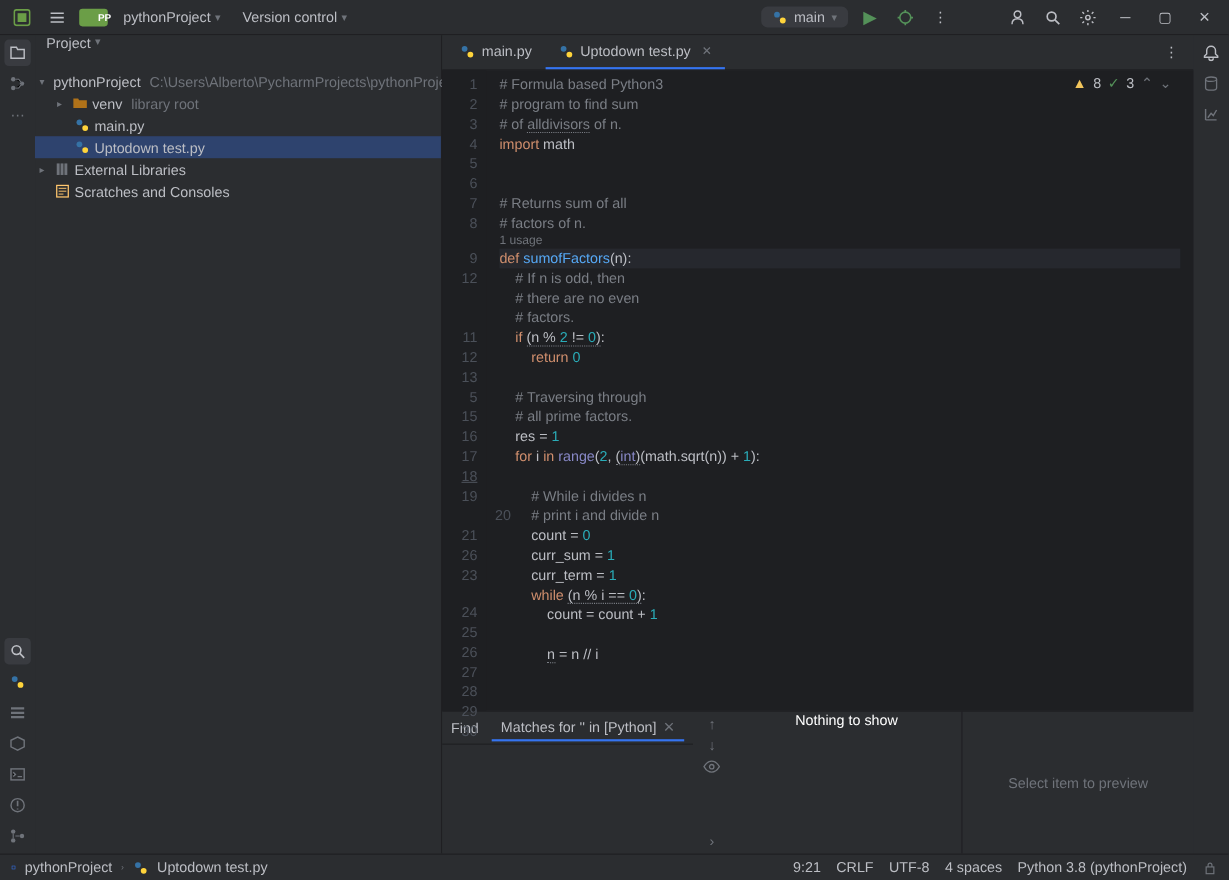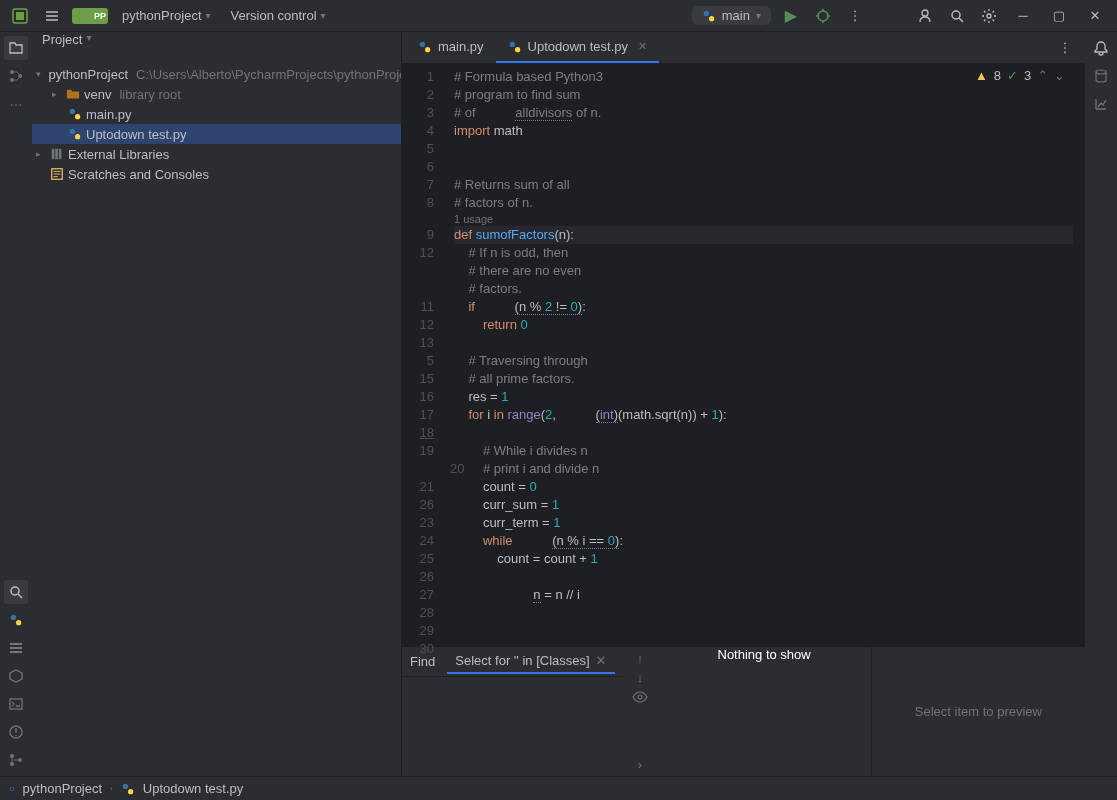--- a/index.html
+++ b/index.html
@@ -1,20 +1,20 @@
 <!DOCTYPE html>
 <html><head>
 <meta charset="utf-8">
 <style>
 * { margin: 0; padding: 0; box-sizing: border-box; font-family: 'Segoe UI', Arial, sans-serif; font-size: 13px; }
 body { background: #2b2d30; color: #bcbec4; width: 1117px; height: 800px; overflow: hidden; display: flex; flex-direction: column; }
 
 .topbar { height: 32px; background: #2b2d30; display: flex; align-items: center; padding: 0 8px; gap: 8px; border-bottom: 1px solid #1e1f22; }
 .toolbar-btn { width: 24px; height: 24px; display: flex; align-items: center; justify-content: center; border-radius: 4px; cursor: pointer; color: #bcbec4; }
-.project-badge { width: 36px; height: 16px; background: #6b9e47; border-radius: 3px; display: flex; align-items: center; justify-content: center; font-size: 9px; color: #fff; font-weight: bold; padding-left: 20px; }
+.project-badge { width: 26px; height: 16px; background: #6b9e47; border-radius: 3px; display: flex; align-items: center; justify-content: center; font-size: 9px; color: #fff; font-weight: bold; padding-left: 20px; }
 .top-label { color: #bcbec4; display: flex; align-items: center; gap: 4px; cursor: pointer; padding: 2px 6px; border-radius: 4px; }
 .chevron { font-size: 10px; color: #6f737a; }
 .spacer { flex: 1; }
 .run-config { display: flex; align-items: center; gap: 6px; background: #393b40; padding: 2px 10px; border-radius: 6px; }
 .py-icon { width: 14px; height: 14px; }
 .play-icon { color: #549159; font-size: 16px; }
 .win-btn { width: 28px; height: 24px; display: flex; align-items: center; justify-content: center; cursor: pointer; }
 
 .main-area { flex: 1; display: flex; min-height: 0; }
 .left-rail { width: 32px; background: #2b2d30; display: flex; flex-direction: column; align-items: center; padding: 4px 0; gap: 4px; }
@@ -47,21 +47,21 @@
 .gutter { width: 40px; background: #1e1f22; color: #4b5059; text-align: right; padding: 4px 8px 4px 0; font-family: 'Consolas', monospace; font-size: 12px; line-height: 18px; }
 .code { flex: 1; padding: 4px 12px; font-family: 'Consolas', monospace; font-size: 12.5px; line-height: 18px; color: #bcbec4; white-space: pre; overflow: auto; }
 .code-line { height: 18px; }
 .code-line.highlighted { background: #26282e; }
 .comment { color: #7a7e85; }
 .keyword { color: #cf8e6d; }
 .func-def { color: #56a8f5; }
 .number { color: #2aacb8; }
 .builtin { color: #8888c6; }
 .usage-hint { color: #6f737a; font-size: 11px; display: block; height: 14px; line-height: 14px; }
-.underline { border-bottom: 1px dotted #7a7e85; margin-left: 36px; }
+.underline { border-bottom: 1px dotted #7a7e85; }
 .overlay-right { position: absolute; top: 4px; right: 20px; display: flex; gap: 6px; font-size: 12px; align-items: center; }
 .warn { color: #f2c55c; }
 .ok { color: #549159; }
 .nav-up-down { color: #6f737a; }
 .breadcrumb-bar { height: 18px; background: #1e1f22; padding: 0 10px; color: #6f737a; font-size: 12px; display:flex; align-items:center; }
 
 .find-panel { height: 130px; background: #2b2d30; border-top: 1px solid #1e1f22; display: flex; flex-direction: row; }
 .find-tabs { height: 30px; display: flex; align-items: center; padding: 0 8px; gap: 12px; border-bottom: 1px solid #1e1f22; }
 .find-tab { padding: 4px 0; font-weight: 500; cursor: pointer; }
 .find-subtab { padding: 4px 8px; color: #bcbec4; border-bottom: 2px solid #3574f0; display: flex; align-items: center; gap: 6px; }
@@ -311,36 +311,36 @@
           <div style="height: 18px; line-height: 18px;">5</div>
           <div style="height: 18px; line-height: 18px;">15</div>
           <div style="height: 18px; line-height: 18px;">16</div>
           <div style="height: 18px; line-height: 18px;">17</div>
           <div style="height: 18px; line-height: 18px; text-decoration: underline;">18</div>
           <div style="height: 18px; line-height: 18px;">19</div>
           <div style="height: 18px; line-height: 18px; margin-left: 48px;">20</div>
           <div style="height: 18px; line-height: 18px;">21</div>
           <div style="height: 18px; line-height: 18px;">26</div>
           <div style="height: 18px; line-height: 18px;">23</div>
-          <div style="height: 18px; line-height: 18px;">24</div>
+          <div style="height: 18px; line-height: 18px; margin-top: 16px;">24</div>
           <div style="height: 18px; line-height: 18px;">25</div>
           <div style="height: 18px; line-height: 18px;">26</div>
           <div style="height: 18px; line-height: 18px;">27</div>
           <div style="height: 18px; line-height: 18px;">28</div>
           <div style="height: 18px; line-height: 18px;">29</div>
           <div style="height: 18px; line-height: 18px;">30</div>
         </div>
       <div class="code" id="code"><div class="code-line"><span class="comment"># Formula based Python3</span></div><div class="code-line"><span class="comment"># program to find sum</span></div><div class="code-line"><span class="comment"># of <span class="underline">alldivisors</span> of n.</span></div><div class="code-line"><span class="keyword">import</span> math</div><div class="code-line"></div><div class="code-line"></div><div class="code-line"><span class="comment"># Returns sum of all</span></div><div class="code-line"><span class="comment"># factors of n.</span></div><div class="code-line" style="height: 14px; line-height: 14px;"><span class="usage-hint">1 usage</span></div><div class="code-line highlighted"><span class="keyword">def</span> <span class="func-def">sumofFactors</span>(n):</div><div class="code-line">    <span class="comment"># If n is odd, then</span></div><div class="code-line">    <span class="comment"># there are no even</span></div><div class="code-line">    <span class="comment"># factors.</span></div><div class="code-line">    <span class="keyword">if</span> <span class="underline">(n % <span class="number">2</span> != <span class="number">0</span>)</span>:</div><div class="code-line">        <span class="keyword">return</span> <span class="number">0</span></div><div class="code-line"></div><div class="code-line">    <span class="comment"># Traversing through</span></div><div class="code-line">    <span class="comment"># all prime factors.</span></div><div class="code-line">    res = <span class="number">1</span></div><div class="code-line">    <span class="keyword">for</span> i <span class="keyword">in</span> <span class="builtin">range</span>(<span class="number">2</span>, <span class="underline">(<span class="builtin">int</span>)</span>(math.sqrt(n)) + <span class="number">1</span>):</div><div class="code-line"></div><div class="code-line">        <span class="comment"># While i divides n</span></div><div class="code-line">        <span class="comment"># print i and divide n</span></div><div class="code-line">        count = <span class="number">0</span></div><div class="code-line">        curr_sum = <span class="number">1</span></div><div class="code-line">        curr_term = <span class="number">1</span></div><div class="code-line">        <span class="keyword">while</span> <span class="underline">(n % i == <span class="number">0</span>)</span>:</div><div class="code-line">            count = count + <span class="number">1</span></div><div class="code-line"></div><div class="code-line">            <span class="underline">n</span> = n // i</div><div class="code-line"></div></div>
     </div>
 
     <div class="find-panel">
       <div class="find-tabs">
         <span class="find-tab">Find</span>
         <span class="find-subtab">
-          <span>Select for '' in [Classes]</span>
+          <span>Matches for '' in [Python]</span>
           <span style="color:#6f737a">✕</span>
         </span>
       </div>
       <div class="find-body">
         <div class="find-left">
           <span class="find-arrow">↑</span>
           <span class="find-arrow">↓</span>
           <span class="find-arrow">
             <svg width="16" height="16" viewBox="0 0 16 16">
                 <path d="M1 8s3-5 7-5 7 5 7 5-3 5-7 5-7-5-7-5z" fill="none" stroke="#6f737a" stroke-width="1.2"></path>
@@ -382,13 +382,26 @@
 
 <div class="statusbar">
   <span style="color:#3574f0">▫</span>
   <span>pythonProject</span>
   <span class="breadcrumb-icon">›</span>
   <svg class="py-icon" viewBox="0 0 16 16" width="14" height="14">
       <circle cx="5" cy="5" r="3" fill="#3572a5"></circle>
       <circle cx="11" cy="11" r="3" fill="#ffd43b"></circle>
     </svg>
   <span>Uptodown test.py</span>
+  <div class="status-right">
+    <span>9:21</span>
+    <span>CRLF</span>
+    <span>UTF-8</span>
+    <span>4 spaces</span>
+    <span>Python 3.8 (pythonProject)</span>
+    <span>
+      <svg width="14" height="14" viewBox="0 0 16 16">
+          <rect x="4" y="7" width="8" height="7" fill="none" stroke="#6f737a" stroke-width="1.2"></rect>
+          <path d="M6 7V5a2 2 0 0 1 4 0v2" fill="none" stroke="#6f737a" stroke-width="1.2"></path>
+        </svg>
+    </span>
+  </div>
 </div>
 
 </body></html>

